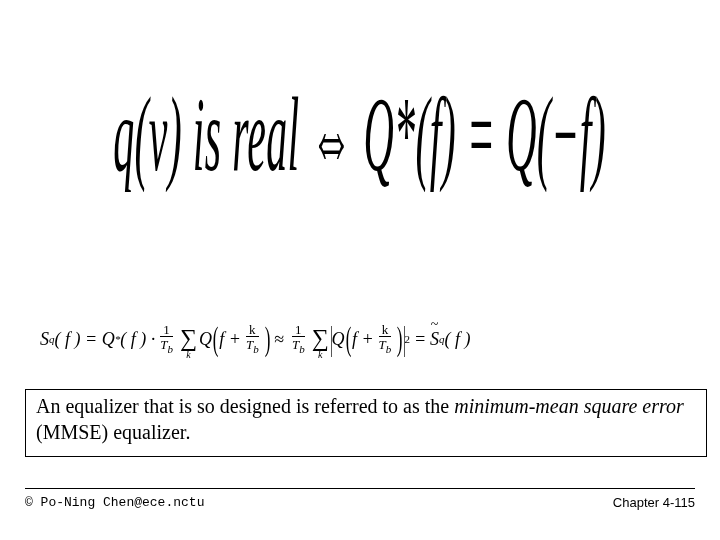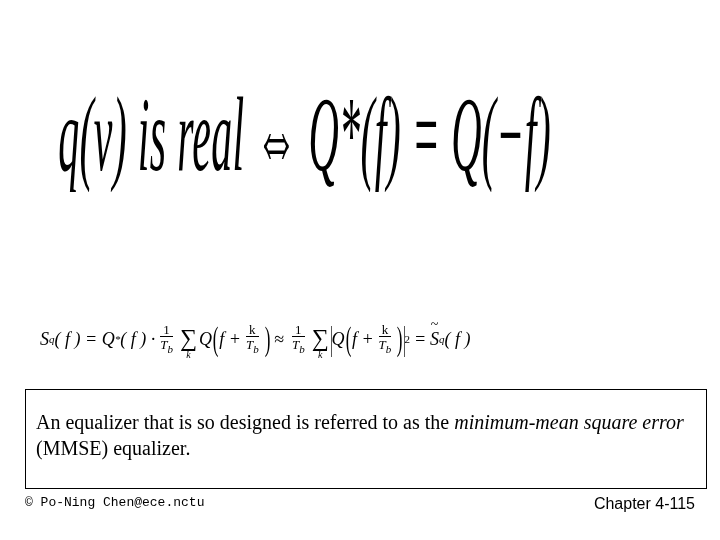--- a/index.html
+++ b/index.html
@@ -18,21 +18,21 @@
     height: 540px;
   }
   .big-eq {
     position: absolute;
     top: 20px;
     left: 5px;
     width: 710px;
     height: 230px;
     display: flex;
     align-items: center;
-    justify-content: flex-end;
+    justify-content: center;
   }
   .big-eq .txt {
     font-size: 70px;
     font-family: "Times New Roman", serif;
     font-style: italic;
     letter-spacing: 0.5px;
     white-space: nowrap;
     transform: scaleX(0.60) scaleY(1.5);
   }
   .small-eq {
@@ -99,21 +99,21 @@
   }
   .sq2 { font-size:11px; font-style: normal; vertical-align: super;}
 
   .box {
     position: absolute;
     top: 389px;
     left: 25px;
     width: 660px;
     height: 58px;
     border: 1px solid #000;
-    padding: 20px 10px;
+    padding: 4px 10px;
     font-size: 20px;
     line-height: 1.28;
     font-family: "Times New Roman", serif;
     font-style: normal;
   }
   .box .ital { font-style: italic; }
   .footer-line {
     position: absolute;
     top: 488px;
     left: 25px;
@@ -125,21 +125,21 @@
     top: 495px;
     left: 25px;
     font-family: Liberation Mono, monospace;
     font-size: 13px;
   }
   .footer-right {
     position: absolute;
     top: 495px;
     right: 25px;
     font-family: Arial, Helvetica, sans-serif;
-    font-size: 16px;
+    font-size: 13px;
   }
 </style>
 </head>
 <body>
 
 <div class="page">
 
   <div class="big-eq">
     <span class="txt">q(v) is real ⇔ Q*(f) = Q(−f)</span>
   </div>

